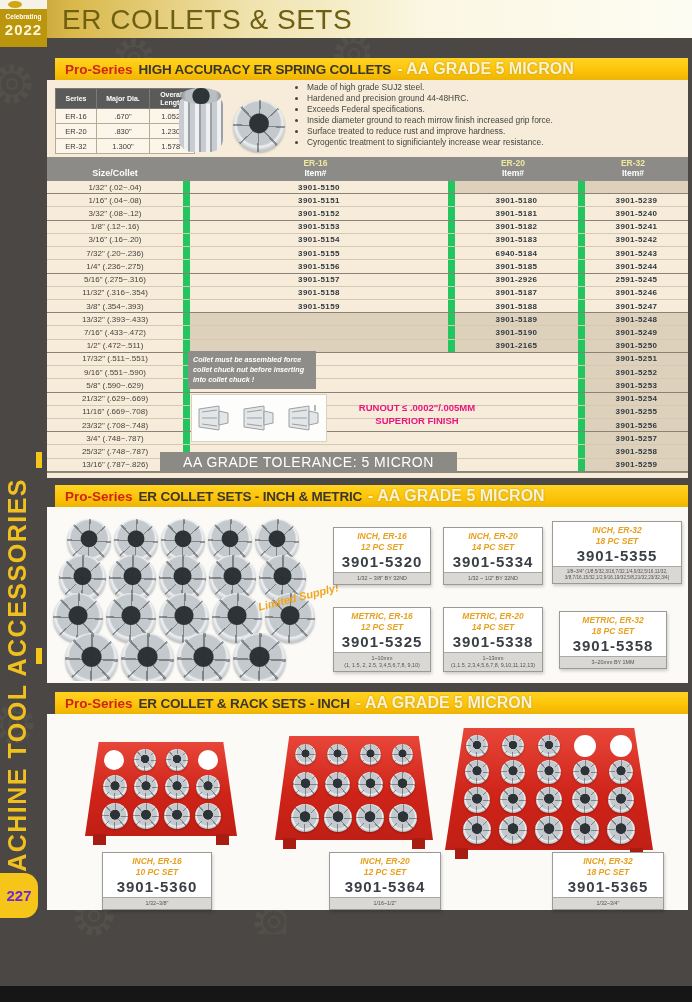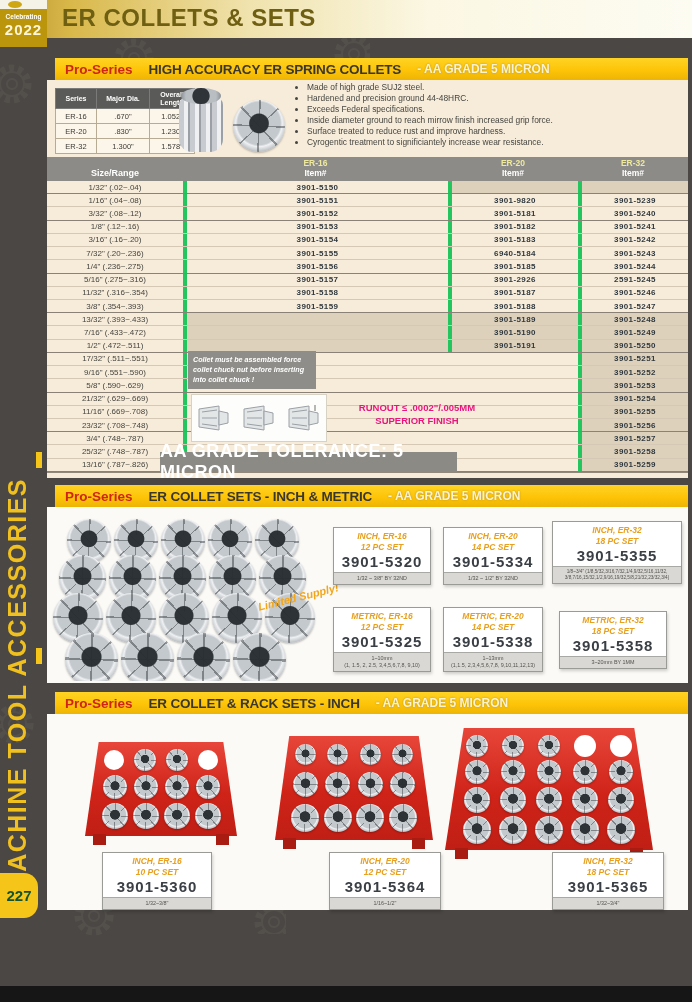--- a/index.html
+++ b/index.html
@@ -1,40 +1,40 @@
 <!DOCTYPE html>
 <html><head>
 <meta charset="utf-8">
 <style>
   html,body{margin:0;padding:0;background:#2e2c2a;}
   .page{position:relative;width:692px;height:1002px;overflow:hidden;background:#4a4744;
         font-family:"Liberation Sans",sans-serif;}
   
   .topbar{position:absolute;left:0;top:0;width:692px;height:38px;
           background:linear-gradient(90deg,#b8912a 0px,#d9b84a 70px,#f0e3ae 250px,#fbf7e3 430px,#fdfcf2 692px);}
-  .page-title{position:absolute;left:62px;top:4px;font-size:24px;font-weight:bold;color:#6e5f12;letter-spacing:.5px;}
+  .page-title{position:absolute;left:62px;top:4px;font-size:28px;font-weight:normal;color:#6e5f12;letter-spacing:.5px;}
   .logo{position:absolute;left:0;top:0;width:47px;height:47px;background:#bb950b;text-align:center;}
   .logo-strip{position:absolute;left:0;top:0;width:47px;height:9px;background:#f5f2e8;}
   .logo-dot{position:absolute;left:8px;top:1px;width:14px;height:7px;border-radius:50%;background:#cfa613;}
   .logo-celebrating{position:absolute;left:0;top:13px;width:47px;font-size:6.5px;color:#fff;font-weight:bold;}
   .logo-year{position:absolute;left:0;top:21px;width:47px;font-size:15px;font-weight:bold;color:#fdf6d6;letter-spacing:1px;}
   
   .vtext{position:absolute;left:3px;bottom:108px;writing-mode:vertical-rl;transform:rotate(180deg);
          font-size:25px;font-weight:bold;letter-spacing:1.5px;color:#f0c01e;}
   .pagenum{position:absolute;left:0;bottom:84px;width:38px;height:45px;background:#f5c51a;
-           border-radius:0 14px 14px 0;color:#14532d;font-size:15px;font-weight:bold;
+           border-radius:0 14px 14px 0;color:#6d28d9;font-size:15px;font-weight:bold;
            display:flex;align-items:center;justify-content:center;}
   .sidetab{position:absolute;left:36px;width:6px;height:16px;background:#f5c51a;}
   
   .card{position:absolute;left:47px;width:641px;}
   .banner{margin-left:8px;height:22px;background:linear-gradient(180deg,#ffd324,#fdc408 55%,#eeb404);
-          display:flex;align-items:center;gap:16px;padding-left:10px;box-sizing:border-box;}
+          display:flex;align-items:center;gap:6px;padding-left:10px;box-sizing:border-box;}
   .b-brand{color:#cf2519;font-weight:bold;font-size:13.5px;}
   .b-main{color:#3a372e;font-weight:bold;font-size:13.5px;letter-spacing:-.2px;white-space:nowrap;}
-  .b-suffix{color:#fdf3cf;font-weight:bold;font-size:12px;text-shadow:0 0 2px #b5911e;white-space:nowrap;}
+  .b-suffix{color:#fdf3cf;font-weight:bold;font-size:16px;text-shadow:0 0 2px #b5911e;white-space:nowrap;}
   .card-body{position:relative;width:641px;}
   .body1{height:398px;background:#f7ecda;}
   .body2{height:176px;background:#fbfaf6;}
   .body3{height:196px;background:#fbfaf6;}
   
   .spec{position:absolute;left:8px;top:8px;border-collapse:collapse;font-size:7.5px;}
   .spec th{background:#5a5a58;color:#fff;font-size:7px;padding:2px 3px;border:1px solid #7a7a78;line-height:1.1;}
   .spec td{background:#fcf5e9;color:#3c3b37;text-align:center;padding:2.5px 3px;border:1px solid #b8ab94;}
   
   .photo-side{position:absolute;left:132px;top:16px;width:44px;height:56px;border-radius:9px 9px 13px 13px;
@@ -54,34 +54,34 @@
   .ih{display:grid;grid-template-columns:136px 265px 130px 110px;height:24px;background:#8c8b87;}
   .ih .hc{display:flex;flex-direction:column;align-items:center;justify-content:center;line-height:1.15;}
   .h-size{color:#fff;font-weight:bold;font-size:9px;justify-content:flex-end!important;padding-bottom:3px;box-sizing:border-box;}
   .h-ser{color:#efe99e;font-weight:bold;font-size:8.5px;}
   .h-item{color:#fff;font-weight:bold;font-size:8.5px;}
   .irow{display:grid;grid-template-columns:136px 265px 130px 110px;height:12.23px;
         border-bottom:1px solid rgba(150,138,115,.35);}
   .irow.grp{border-bottom:1px solid #8a8177;}
   .irow div{display:flex;align-items:center;justify-content:center;font-size:8px;}
   .rsize{color:#45443f;}
-  .c{border-left:4px solid #22c55e;}
+  .c{border-left:7px solid #22c55e;}
   .nb{border-left:none!important;}
   .ritem{color:#30393f;font-weight:bold;letter-spacing:.4px;}
   .tan{background:#ddd1bc;}
   
   .note{position:absolute;left:141px;top:271px;width:128px;background:#8e8d89;color:#fff;
         font-size:7.2px;font-style:italic;font-weight:bold;line-height:1.4;padding:4px 5px;box-sizing:border-box;}
   .illus{position:absolute;left:144px;top:314px;width:134px;height:46px;background:#fdfdfb;
          border:1px solid #d8d2c4;display:flex;align-items:center;justify-content:space-around;}
   .chuck{width:34px;height:30px;opacity:.85;}
   .runout{position:absolute;left:282px;top:322px;width:176px;text-align:center;color:#e8157d;
           font-weight:bold;font-size:9.5px;line-height:1.35;}
   .tol{position:absolute;left:113px;top:372px;width:297px;height:20px;background:#8b8a85;color:#fff;
-       font-weight:bold;font-size:18px;letter-spacing:.5px;display:flex;align-items:center;justify-content:center;}
+       font-weight:normal;font-size:14px;letter-spacing:.5px;display:flex;align-items:center;justify-content:center;}
   
   .setbox{position:absolute;background:#fff;border:1px solid #9a9a96;text-align:center;padding-top:3px;
           box-shadow:1px 2px 3px rgba(0,0,0,.18);}
   .sb-title,.sb-pieces{color:#e8a020;font-weight:bold;font-style:italic;font-size:8.5px;line-height:1.25;}
   .sb-item{font-size:15px;font-weight:bold;color:#3a3f45;letter-spacing:1px;margin:1px 0 2px;}
   .sb-range{background:#d9d8d4;border-top:1px solid #a8a8a4;font-size:5.4px;color:#55534e;
             padding:2px 1px;line-height:1.3;}
   .sb-range.tiny{font-size:4.7px;}
   
   .cluster{position:absolute;left:4px;top:4px;width:292px;height:170px;overflow:hidden;}
@@ -190,21 +190,21 @@
         <li>Made of high grade SUJ2 steel.</li>
         <li>Hardened and precision ground 44-48HRC.</li>
         <li>Exceeds Federal specifications.</li>
         <li>Inside diameter ground to reach mirrow finish increased grip force.</li>
         <li>Surface treated to reduce rust and improve hardness.</li>
         <li>Cyrogentic treatment to significiantely increase wear resistance.</li>
       </ul>
 
       <div class="itable">
         <div class="ih">
-          <div class="hc h-size">Size/Range</div>
+          <div class="hc h-size">Size/Collet</div>
           <div class="hc">
             <span class="h-ser">ER-16</span>
             <span class="h-item">Item#</span>
           </div>
           <div class="hc">
             <span class="h-ser">ER-20</span>
             <span class="h-item">Item#</span>
           </div>
           <div class="hc">
             <span class="h-ser">ER-32</span>
@@ -213,21 +213,21 @@
         </div>
         <div class="irow grp">
             <div class="rsize">1/32" (.02~.04)</div>
             <div class="c ritem">3901-5150</div>
             <div class="c ritem tan"></div>
             <div class="c ritem tan"></div>
           </div>
         <div class="irow">
             <div class="rsize">1/16" (.04~.08)</div>
             <div class="c ritem">3901-5151</div>
-            <div class="c ritem">3901-9820</div>
+            <div class="c ritem">3901-5180</div>
             <div class="c ritem">3901-5239</div>
           </div>
         <div class="irow grp">
             <div class="rsize">3/32" (.08~.12)</div>
             <div class="c ritem">3901-5152</div>
             <div class="c ritem">3901-5181</div>
             <div class="c ritem">3901-5240</div>
           </div>
         <div class="irow">
             <div class="rsize">1/8" (.12~.16)</div>
@@ -279,21 +279,21 @@
           </div>
         <div class="irow">
             <div class="rsize">7/16" (.433~.472)</div>
             <div class="c tan"></div>
             <div class="c ritem tan">3901-5190</div>
             <div class="c ritem tan">3901-5249</div>
           </div>
         <div class="irow grp">
             <div class="rsize">1/2" (.472~.511)</div>
             <div class="c tan"></div>
-            <div class="c ritem tan">3901-5191</div>
+            <div class="c ritem tan">3901-2165</div>
             <div class="c ritem tan">3901-5250</div>
           </div>
         <div class="irow">
             <div class="rsize">17/32" (.511~.551)</div>
             <div class="c"></div>
             <div class="nb"></div>
             <div class="c ritem tan">3901-5251</div>
           </div>
         <div class="irow">
             <div class="rsize">9/16" (.551~.590)</div>

